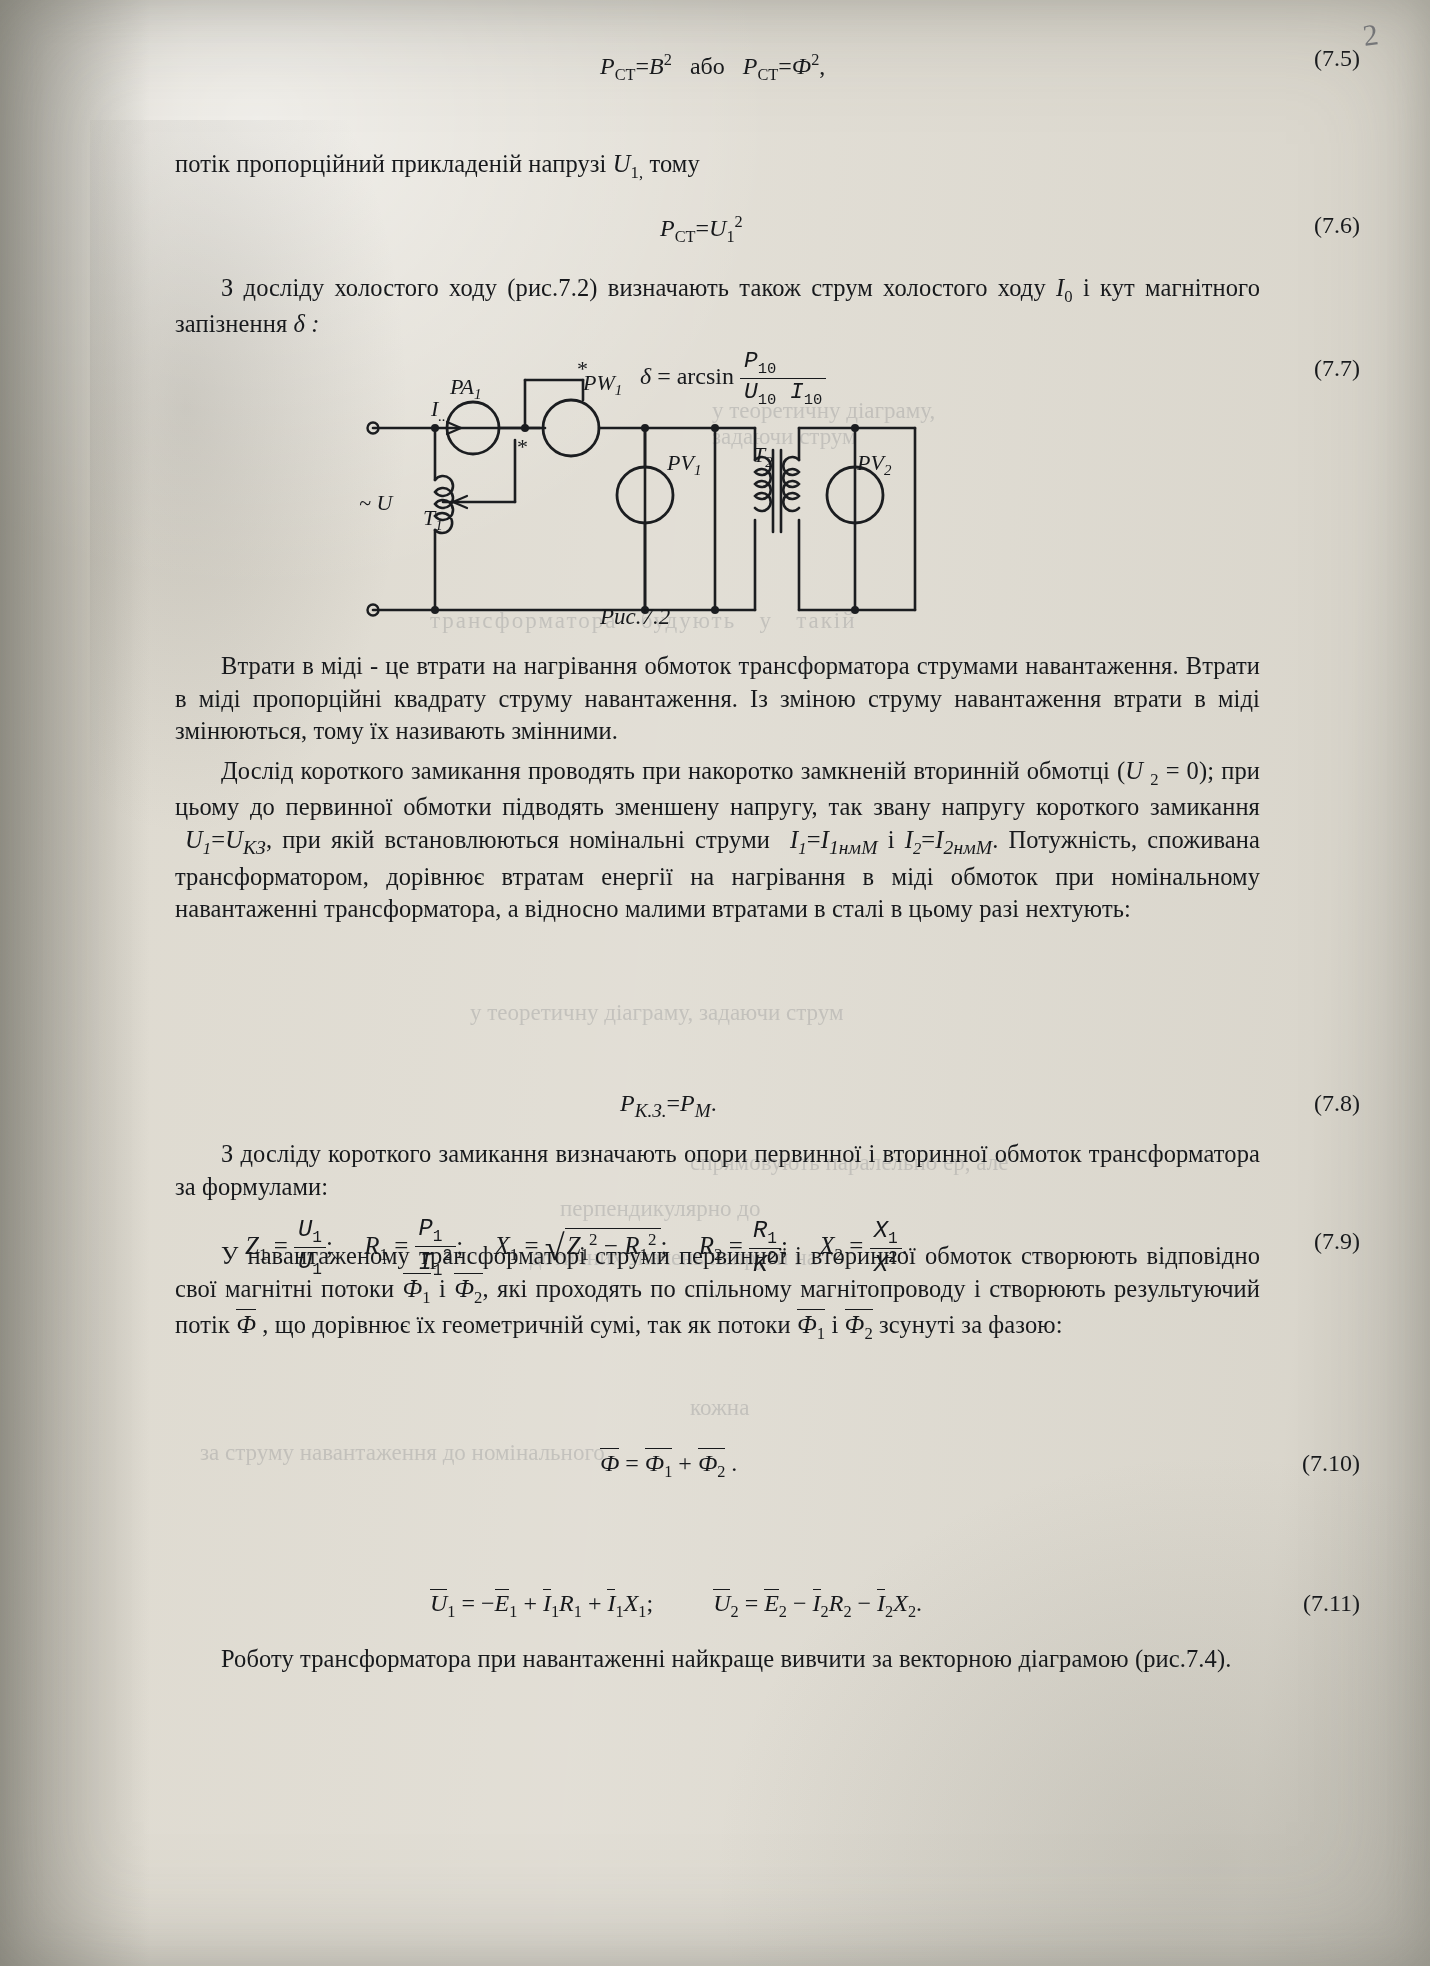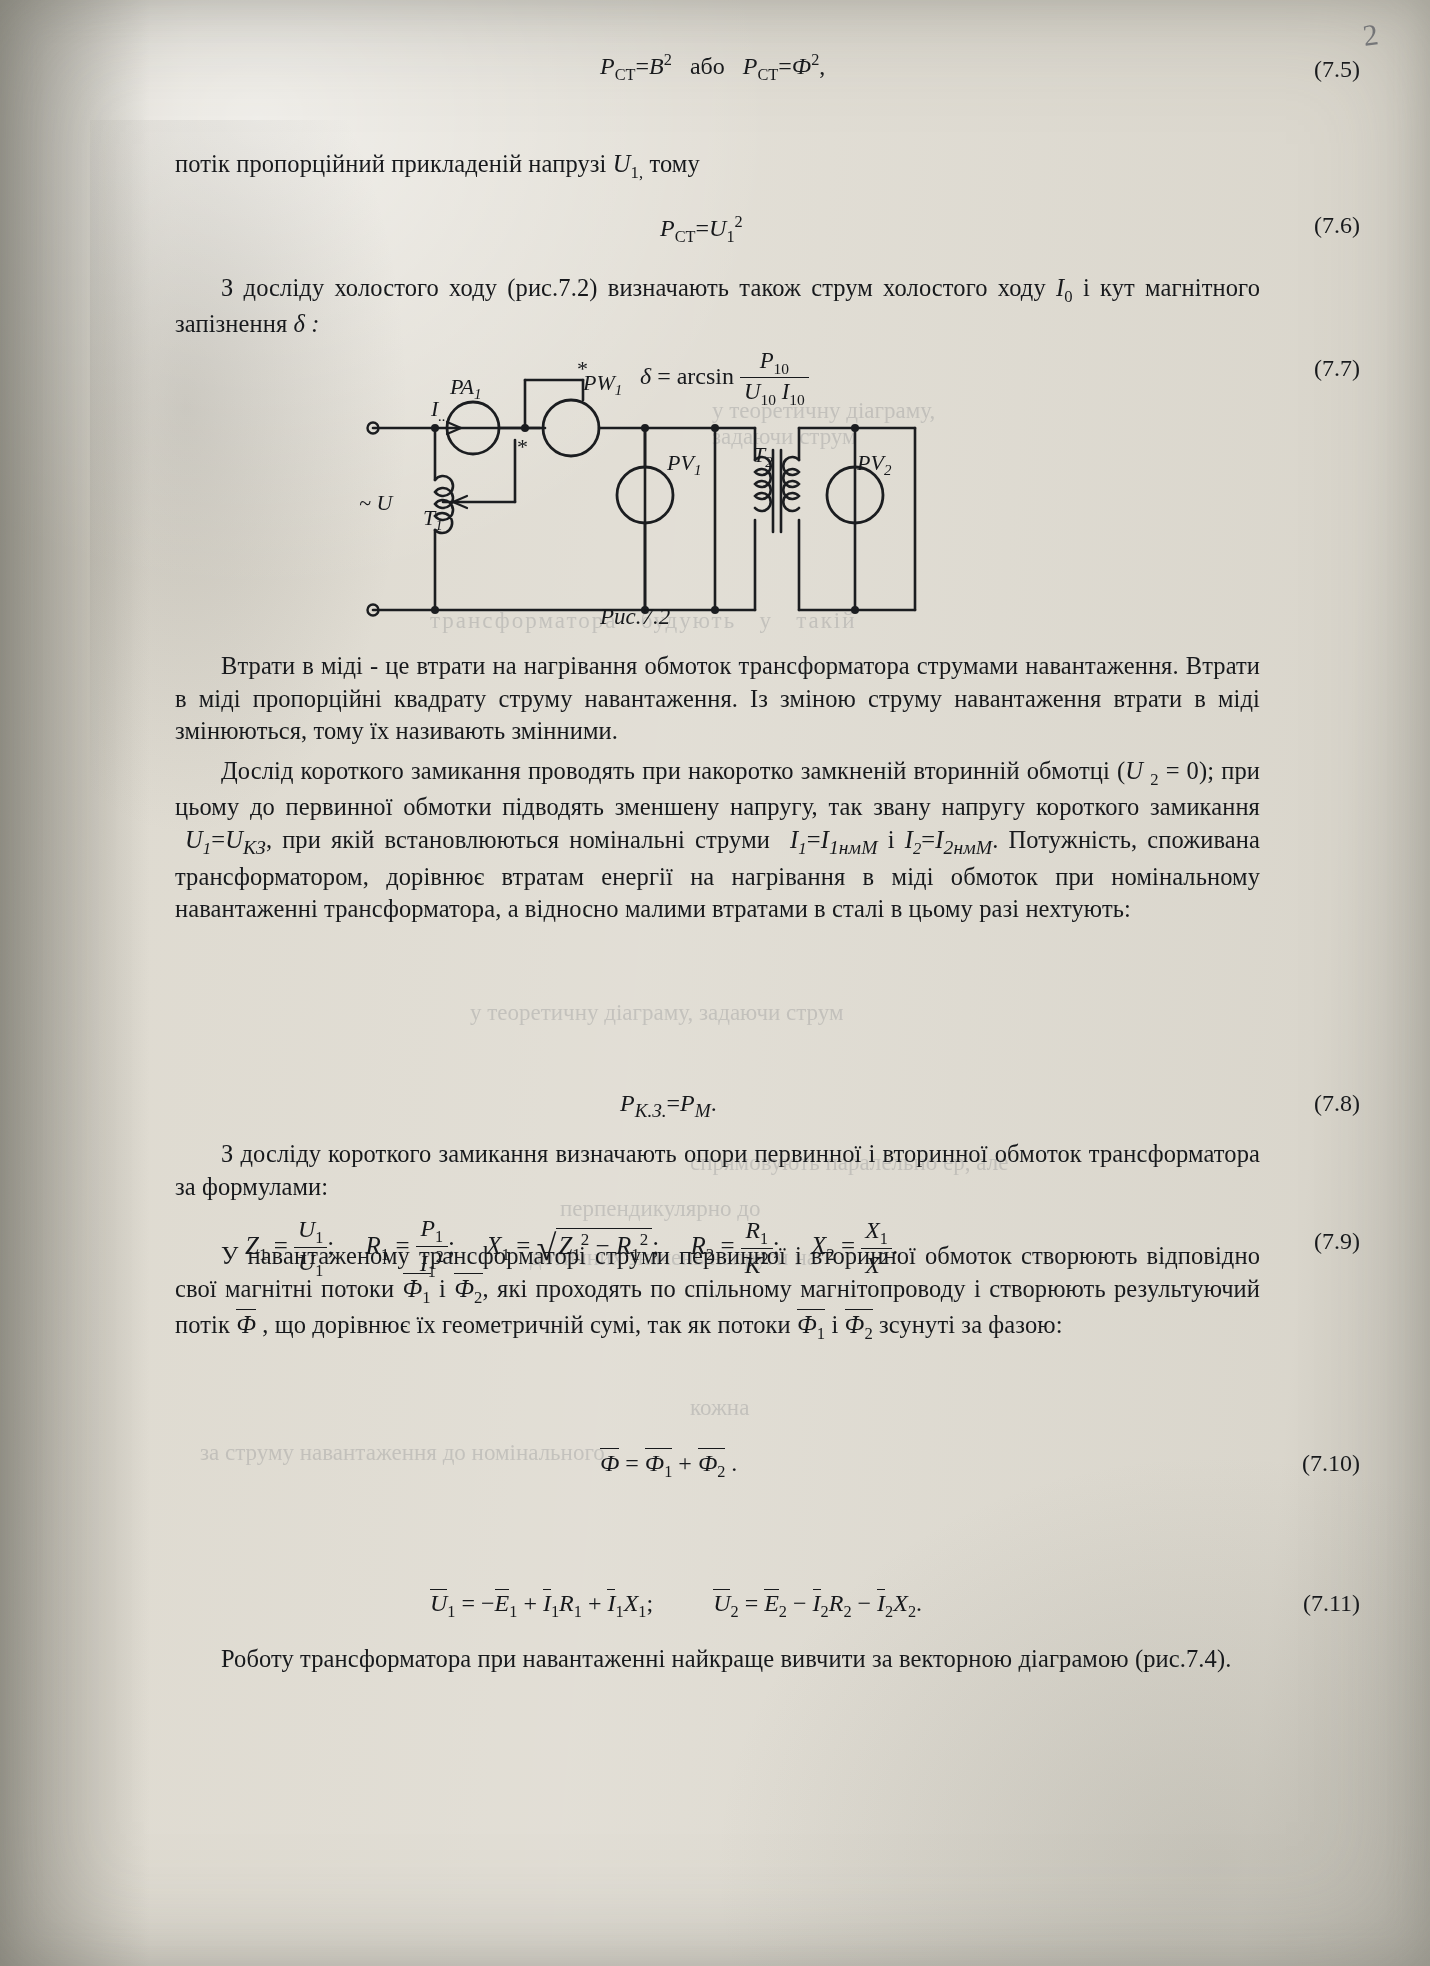--- a/index.html
+++ b/index.html
@@ -62,21 +62,21 @@
     text-align:justify;
     letter-spacing:.1px;
   }
   .ind{display:inline-block;width:46px;}
   i.it{font-style:italic;}
   sub{font-size:.68em;}
   sup{font-size:.68em;}
   .sm{font-size:.8em;}
 
   
-  .frac{display:inline-block;vertical-align:middle;text-align:center;font-size:.95em;}
+  .frac{display:inline-block;vertical-align:middle;text-align:left;font-size:.95em;font-family:Liberation Mono, monospace;}
   .frac .num{display:block;padding:0 4px;border-bottom:1.4px solid #17191c;line-height:1.15;}
   .frac .den{display:block;padding:0 4px;line-height:1.2;}
   .sqrt{display:inline-block;border-top:1.4px solid #17191c;padding:1px 4px 0 2px;}
   .radic{font-size:1.45em;vertical-align:-.18em;}
 
   
   .fig{position:absolute;left:355px;top:360px;width:700px;height:270px;}
   .figcap{
     position:absolute;left:600px;top:604px;
     font-style:italic;font-size:23px;
@@ -121,21 +121,21 @@
   <div class="ghost" style="left:690px;top:1395px;width:300px;">
     <span>кожна</span>
   </div>
   <div class="ghost" style="left:200px;top:1440px;width:800px;">
     <span>за струму навантаження до номінального</span>
   </div>
 
   <div class="eq" style="left:600px;top:50px;">
     <i class="it">P</i><sub>СТ</sub>=<i class="it">B</i><sup>2</sup> &nbsp; або &nbsp; <i class="it">P</i><sub>СТ</sub>=<i class="it">Ф</i><sup>2</sup>,
   </div>
-  <div class="eqnum" style="top:56px;">(7.5)</div>
+  <div class="eqnum" style="top:45px;">(7.5)</div>
 
   <p class="par" style="left:175px;top:148px;width:1080px;">
     <span>потік пропорційний прикладеній напрузі</span> <i class="it">U</i><sub>1,</sub> <span>тому</span>
   </p>
 
   <div class="eq" style="left:660px;top:212px;">
     <i class="it">P</i><sub>СТ</sub>=<i class="it">U</i><sub>1</sub><sup>2</sup>
   </div>
   <div class="eqnum" style="top:212px;margin-left:8px;">(7.6)</div>
 

